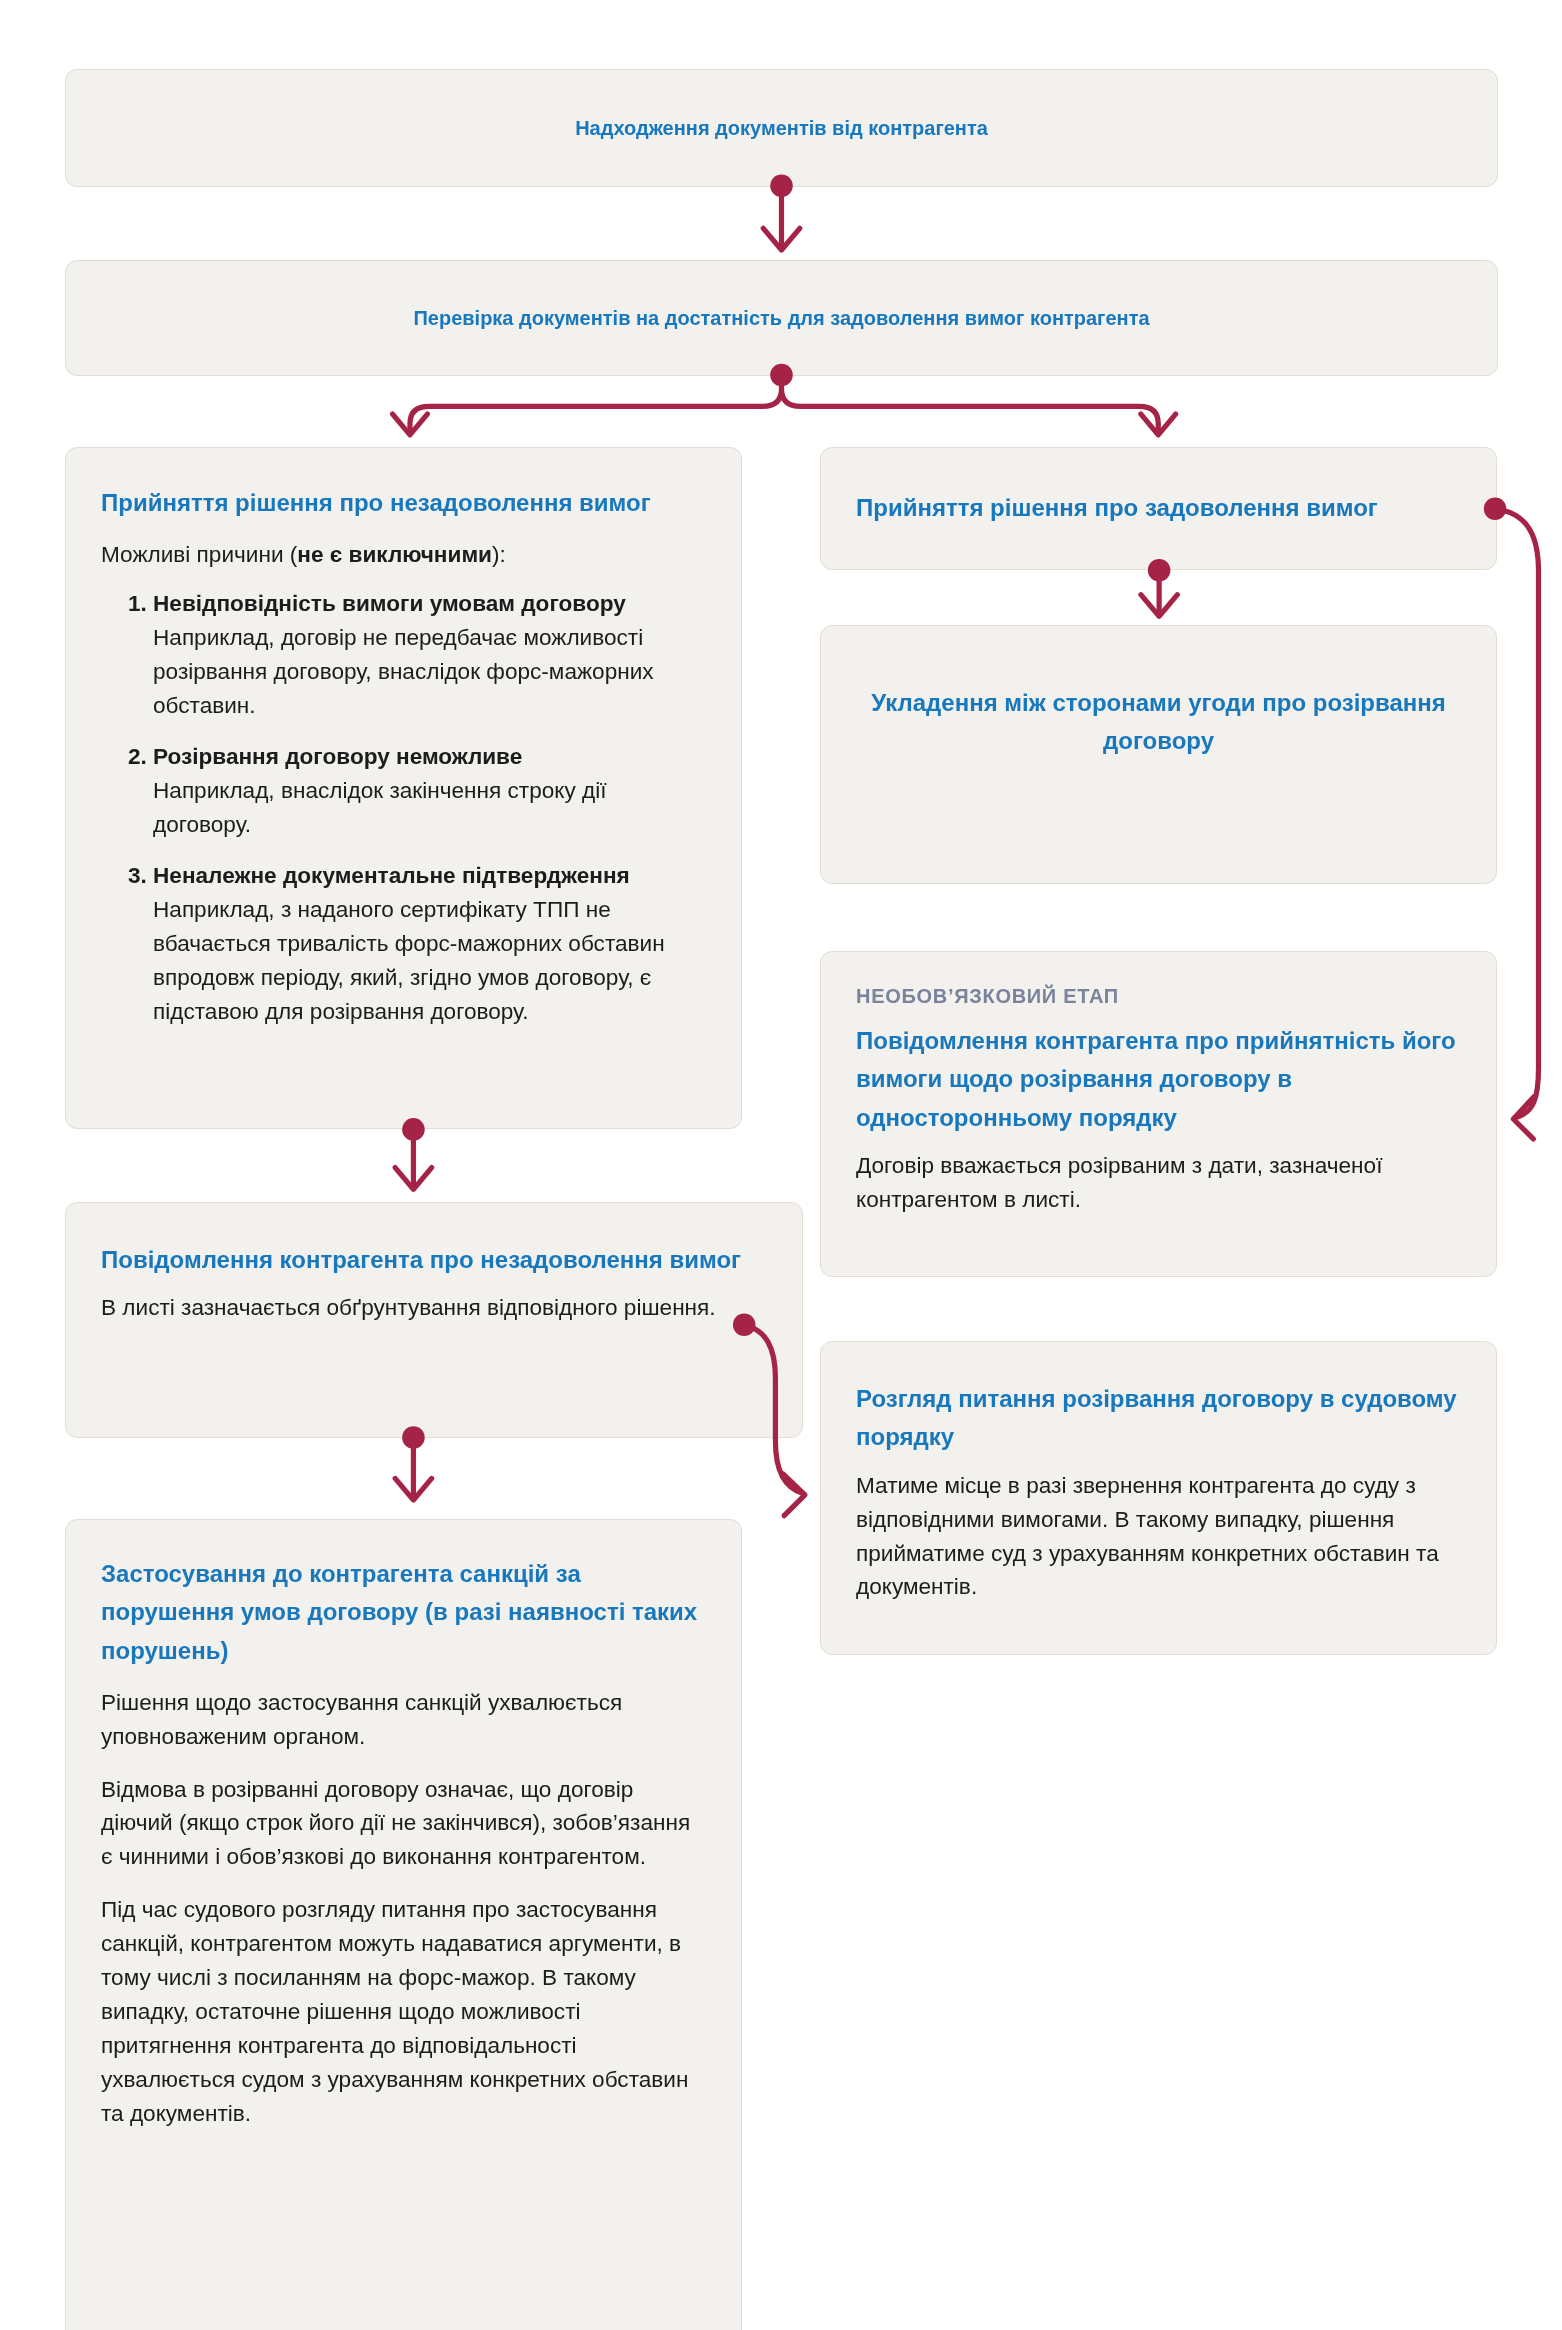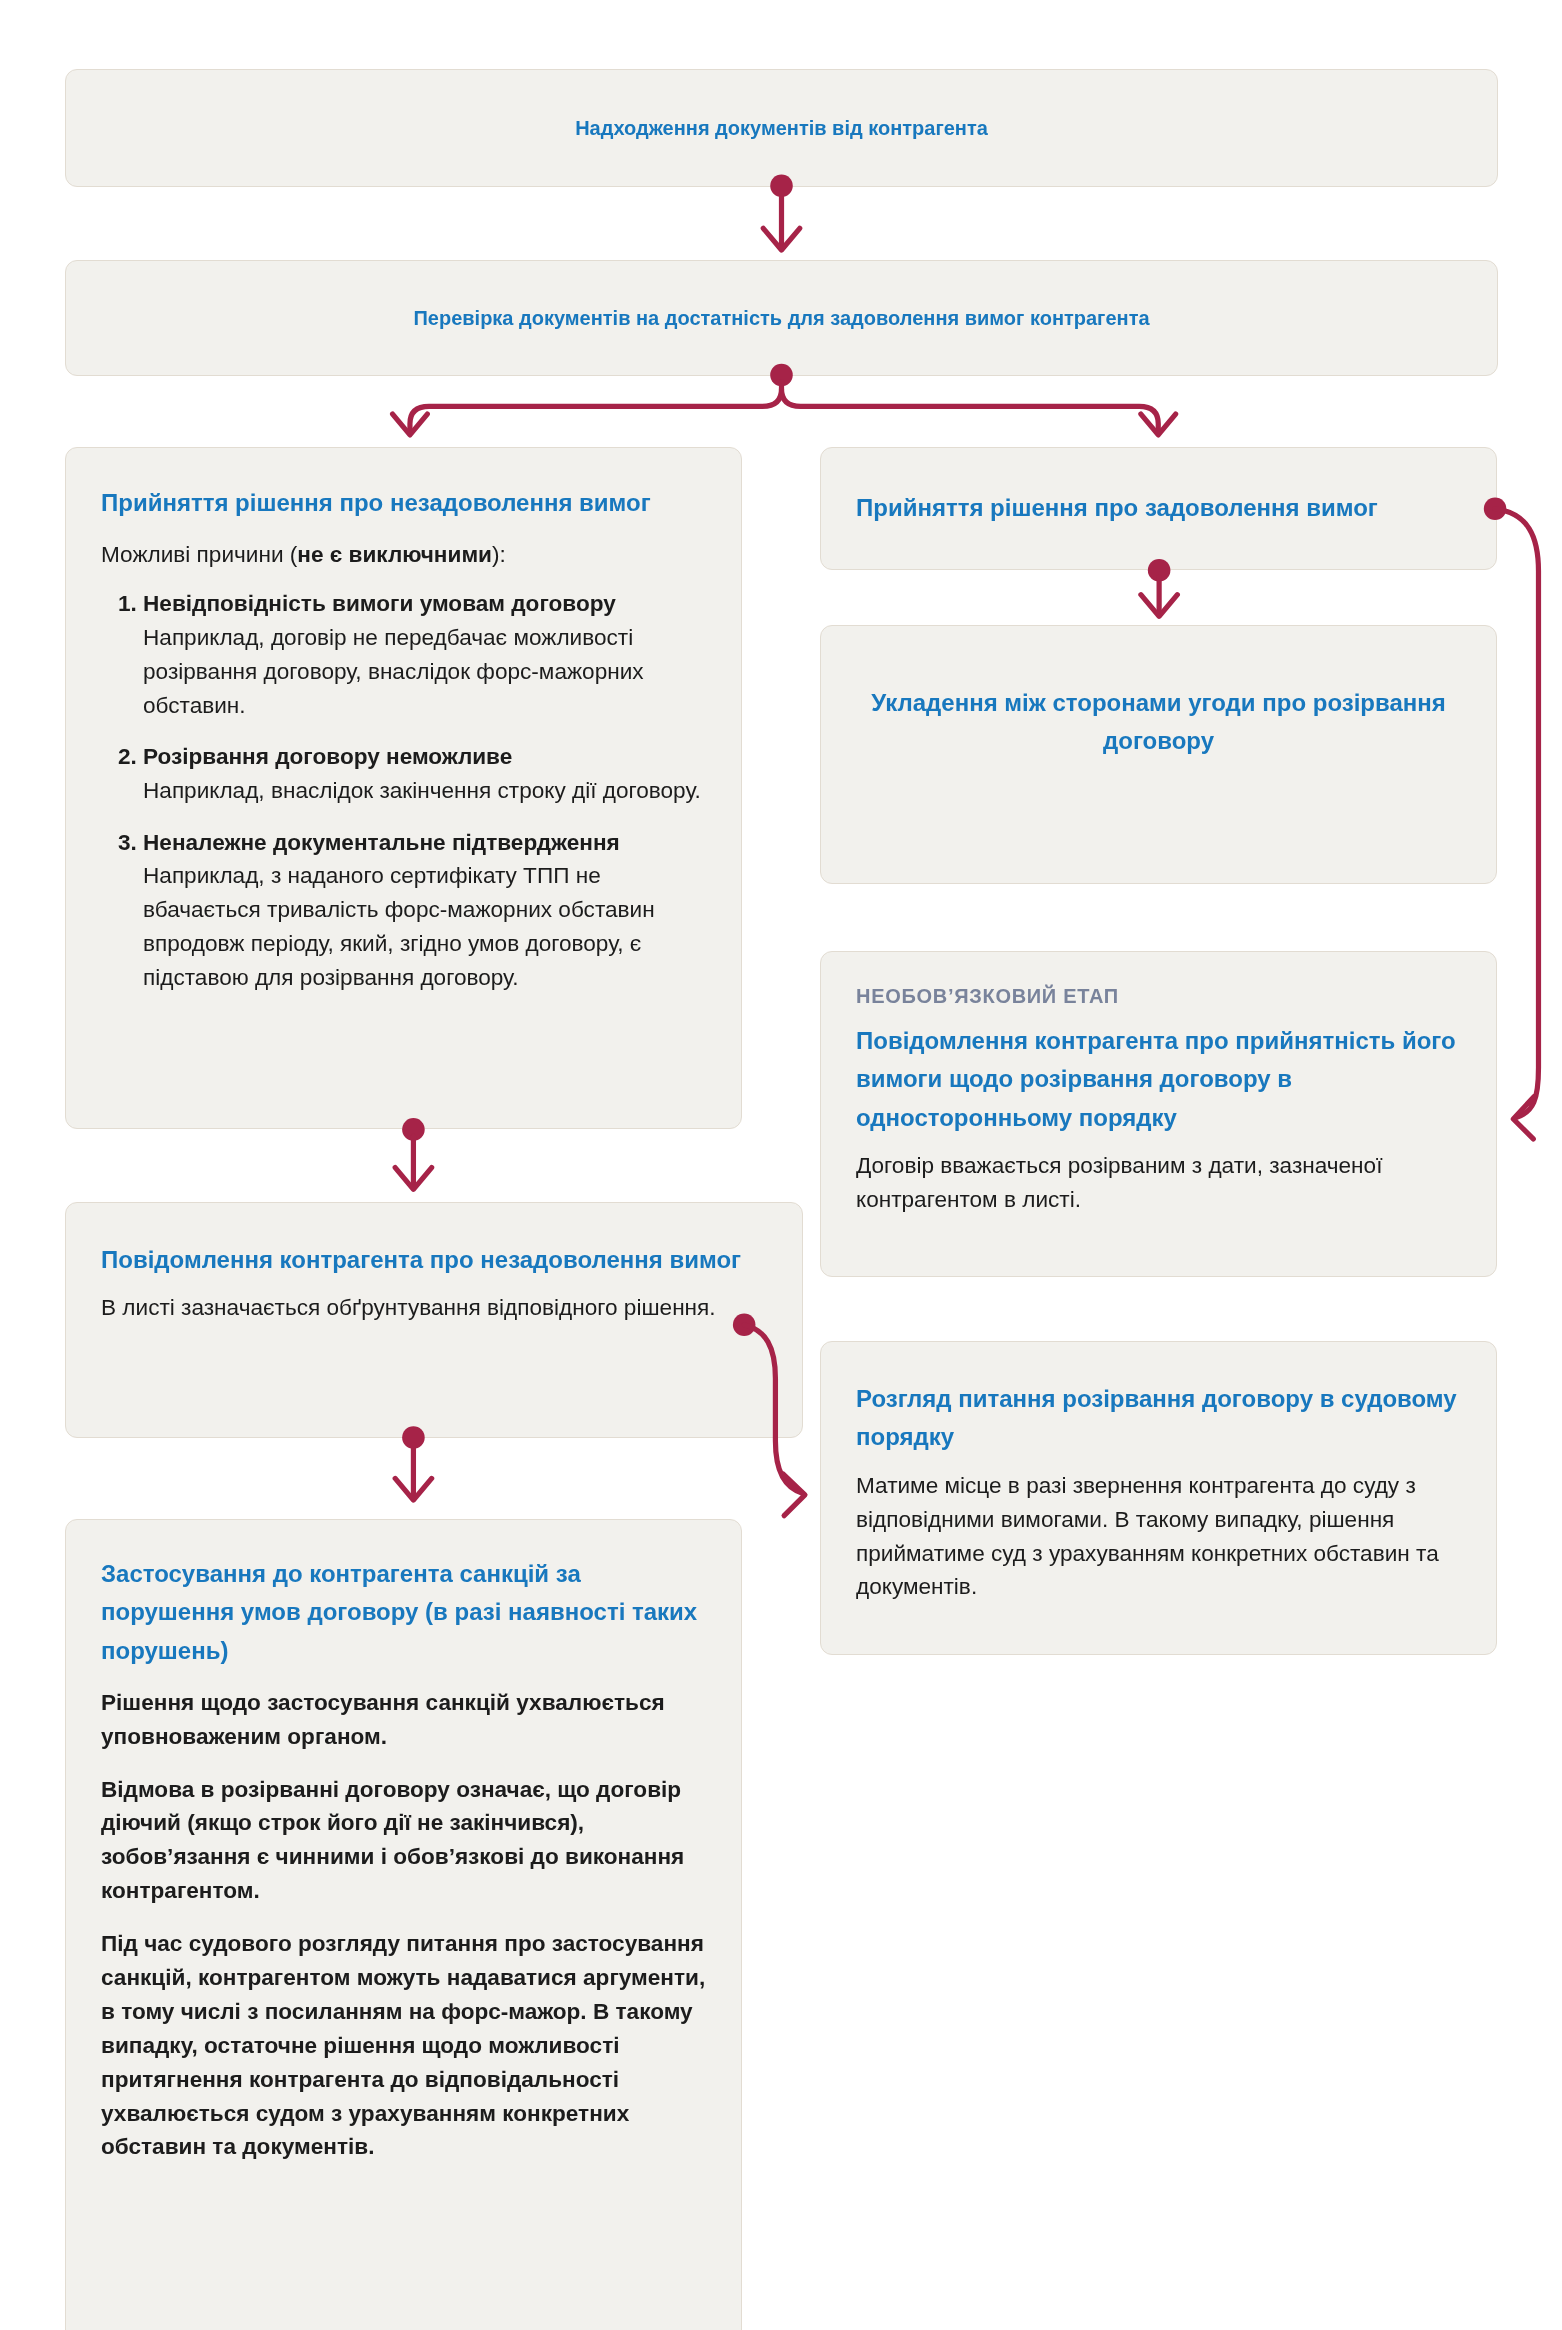--- a/index.html
+++ b/index.html
@@ -18,27 +18,27 @@
     color:#1878be;font-weight:700;font-size:24px;line-height:1.6;margin:0;
   }
   .h-blue.big{font-size:20px;}
   .body-text{font-size:22.6px;line-height:1.5;margin:0;color:#1c1c1c;}
   .pad{padding:35px 35px;}
   .mb18{margin-bottom:15.6px;}
   .mb14{margin-bottom:12px;}
   .eyebrow{
     font-size:20px;font-weight:700;letter-spacing:0.7px;color:#79839b;margin:0 0 14px 0;
   }
-  ol.reasons{margin:2px;padding-left:40px;}
+  ol.reasons{margin:12px;padding-left:40px;}
   ol.reasons li{margin-bottom:17.4px;font-size:22.6px;line-height:1.5;}
   ol.reasons li:last-child{margin-bottom:0;}
   ol.reasons li::marker{font-weight:700;}
   .reason-title{font-weight:700;}
   .reason-text{font-weight:400;}
-  .p-stack p{margin:0 0 19px 0;font-weight:bold;}
+  .p-stack p{margin:0 0 19px 0;}
   .p-stack p:last-child{margin-bottom:0;}
   svg.connectors{
     position:absolute;left:0;top:0;z-index:5;pointer-events:none;
   }
   svg.connectors path{fill:none;stroke:#a62348;stroke-width:6;stroke-linecap:round;stroke-linejoin:round;}
   svg.connectors circle{fill:#a62348;stroke:none;}
   b{font-weight:700;}
 </style>
 </head>
 <body>

